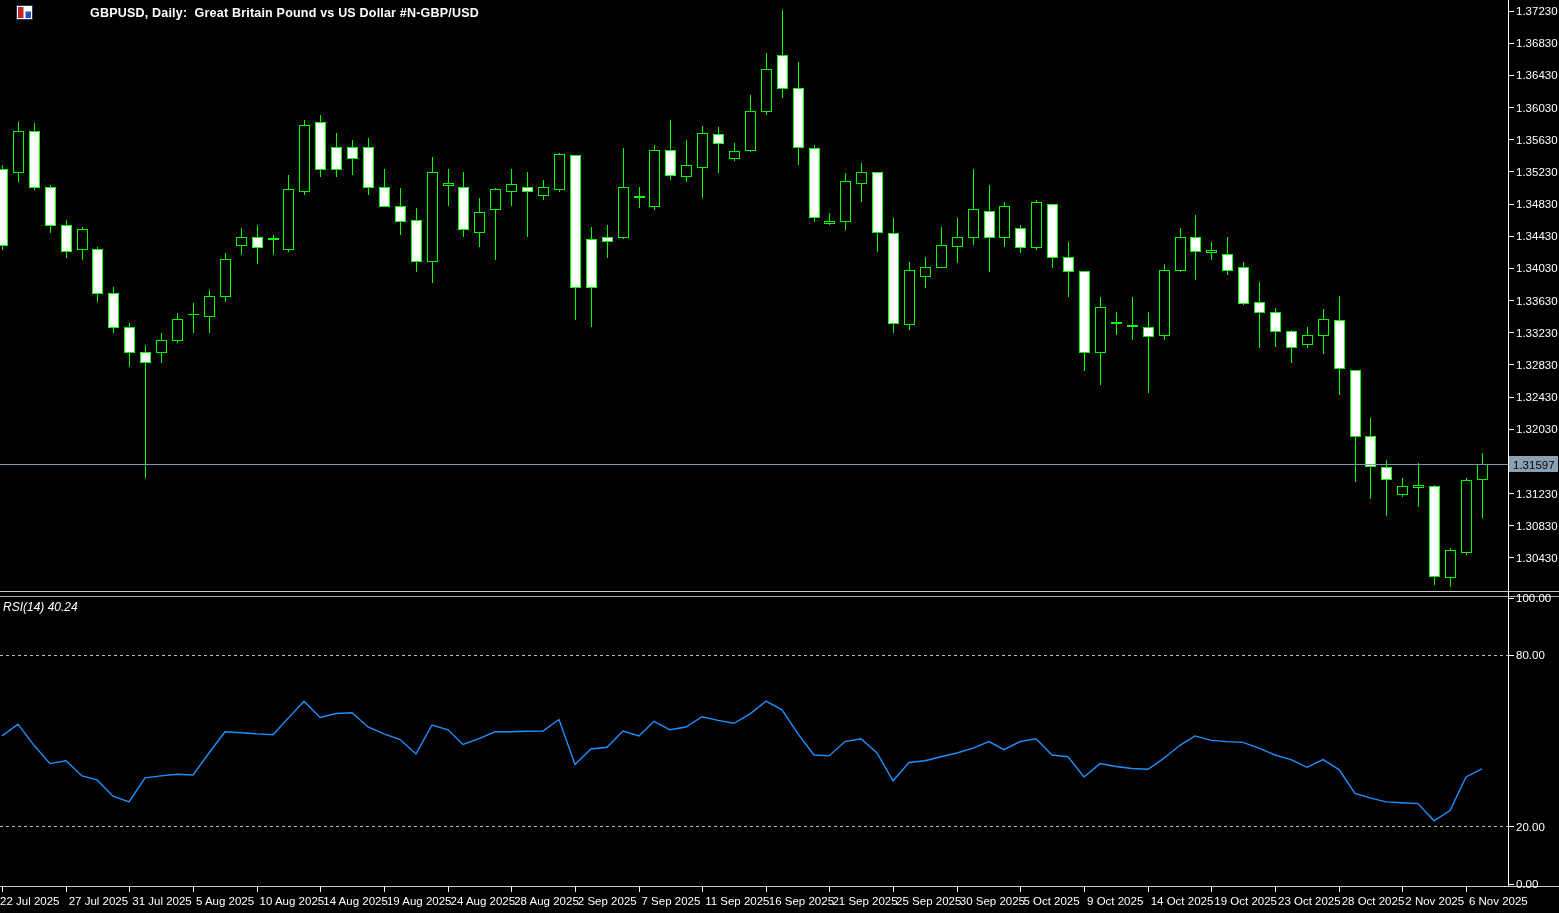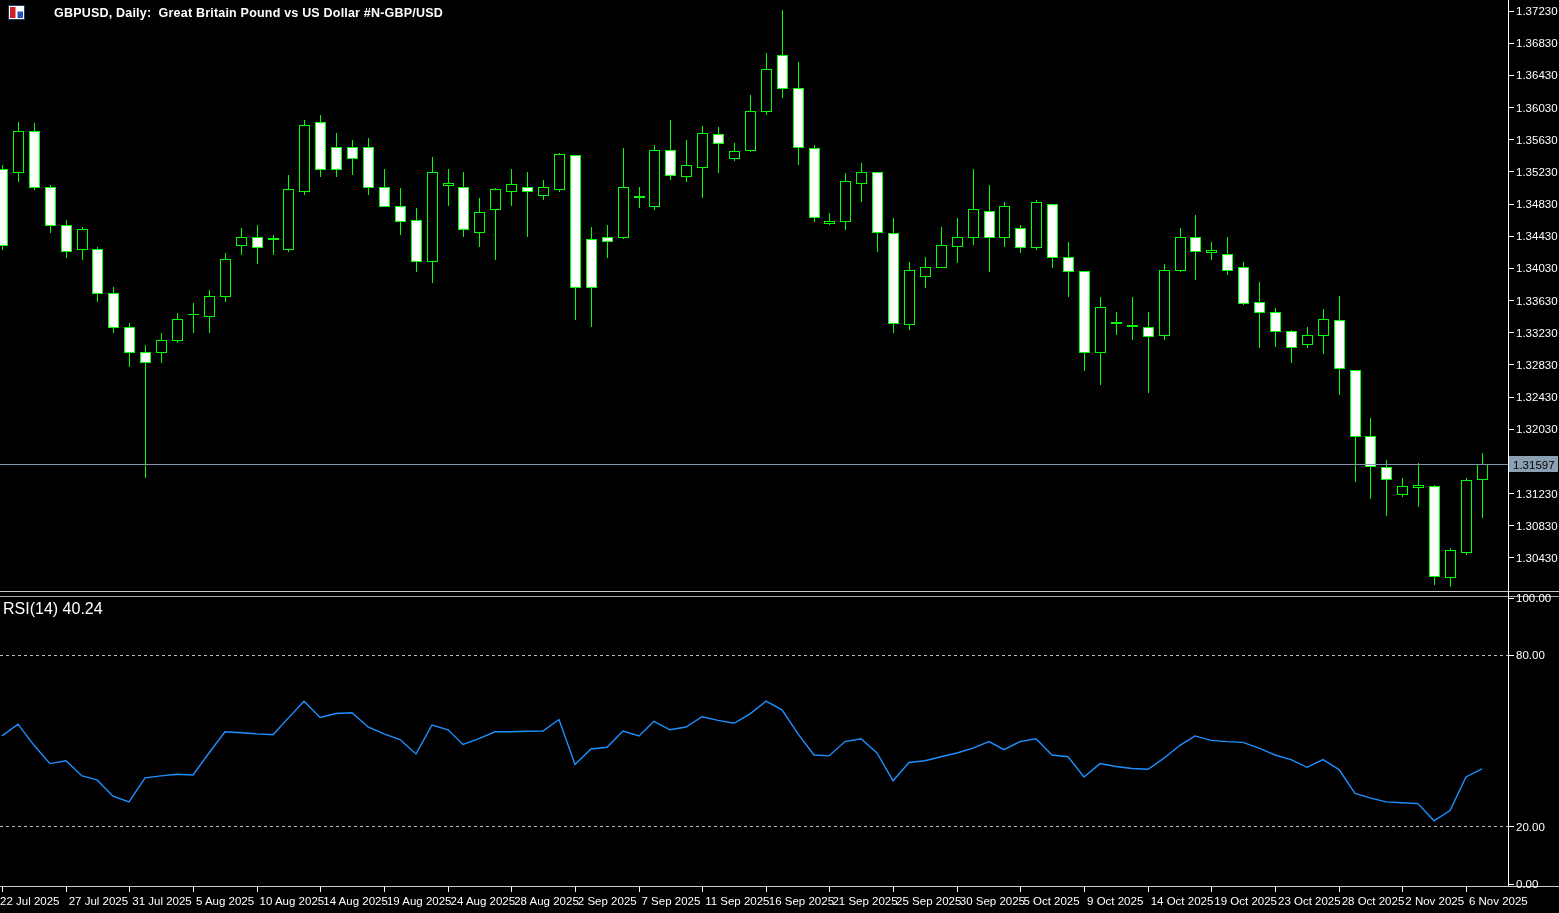--- a/index.html
+++ b/index.html
@@ -1,22 +1,22 @@
 <!DOCTYPE html>
 <html><head>
 <meta charset="utf-8">
 <style>
   html,body{margin:0;padding:0;background:#000;}
   .screen{position:relative;width:1559px;height:913px;background:#000;overflow:hidden;
           font-family:"Liberation Sans",sans-serif;}
   svg{position:absolute;left:0;top:0;}
-  .title-bar{position:absolute;left:8px;top:4px;display:flex;align-items:center;gap:6px;z-index:5;}
+  .title-bar{position:absolute;left:16px;top:4px;display:flex;align-items:center;gap:6px;z-index:5;padding-left:28px;}
   .title-bar .ttl{color:#fff;font-size:12.5px;font-weight:bold;white-space:pre;letter-spacing:.2px;}
   .mini-icon{width:17px;height:17px;display:inline-block;}
-  .rsi-head{position:absolute;left:3px;top:600px;color:#fff;font-size:16px;z-index:5;white-space:pre;}
+  .rsi-head{position:absolute;left:3px;top:600px;color:#fff;font-size:12px;z-index:5;white-space:pre;font-style:italic;}
 </style>
 </head>
 <body>
 
 <div class="screen">
 
   <svg id="chart-svg" width="1559" height="913" viewBox="0 0 1559 913" shape-rendering="crispEdges">
       <rect x="0" y="0" width="1559" height="913" fill="#000000"></rect>
       <line x1="0" y1="655.2" x2="1508" y2="655.2" stroke="#BBBBBB" stroke-width="1" stroke-dasharray="3 3"></line>
       <line x1="0" y1="826.8" x2="1508" y2="826.8" stroke="#BBBBBB" stroke-width="1" stroke-dasharray="3 3"></line>

